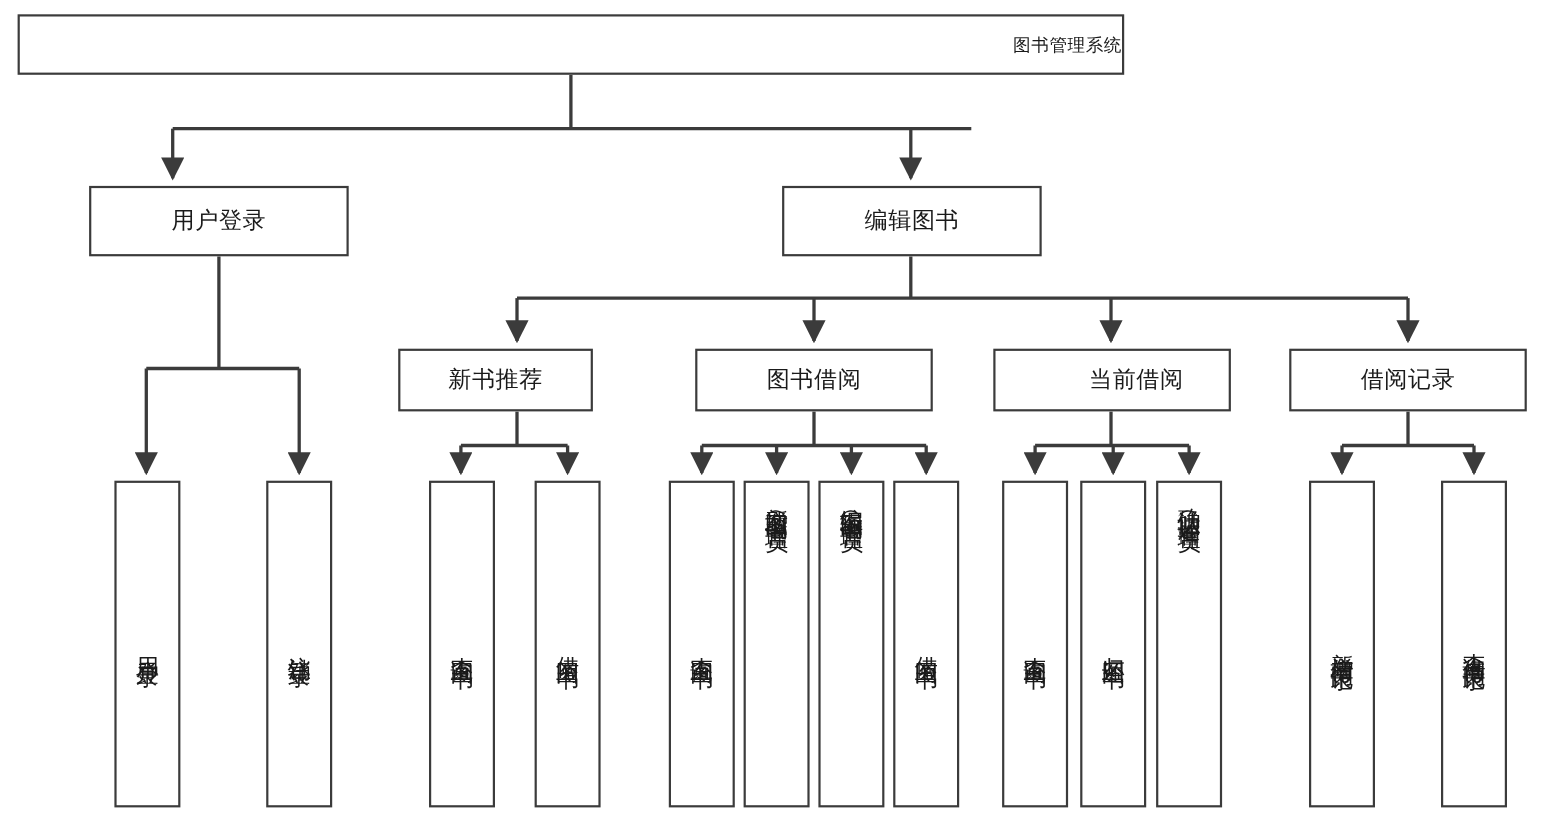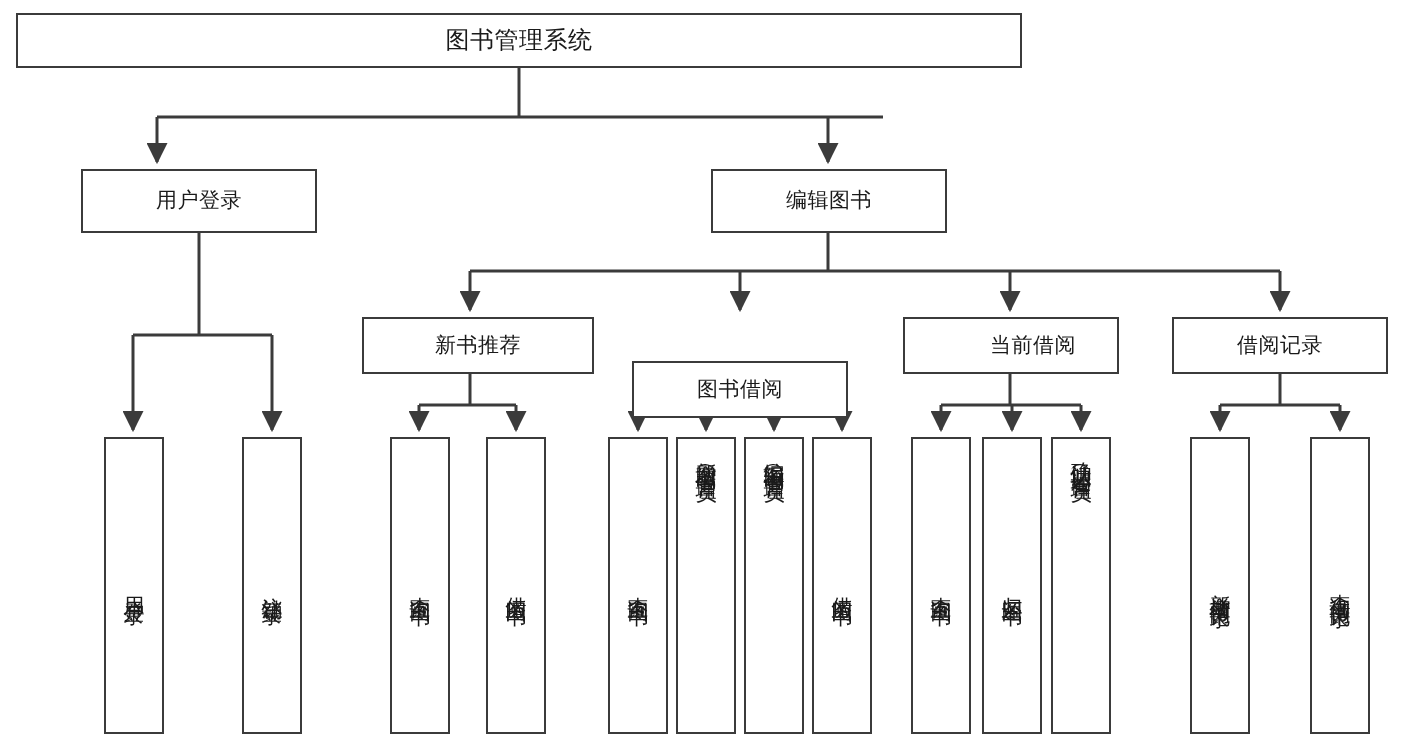--- a/index.html
+++ b/index.html
@@ -32,21 +32,22 @@
     align-items: center;
     justify-content: center;
     color: #1a1a1a;
   }
   .node.h {
     font-size: 21px;
     line-height: 1.2;
     letter-spacing: 0.5px;
   }
   .node.h.root {
-    font-size: 24px;
+    font-size: 16px;
+    justify-content: flex-end;
   }
   .node.leaf {
     align-items: flex-start;
     justify-content: center;
     padding-top: 6px;
   }
   .vtext {
     writing-mode: vertical-rl;
     text-orientation: upright;
     font-size: 21px;
@@ -128,24 +129,24 @@
     <span>图书管理系统</span>
   </div>
 
   <div class="node h" id="node-l2-0" style="left: 81px; top: 169px; width: 236px; height: 64px;">
     <span>用户登录</span>
   </div>
   <div class="node h" id="node-l2-1" style="left: 711px; top: 169px; width: 236px; height: 64px;">
     <span>编辑图书</span>
   </div>
 
-  <div class="node h" id="node-l3-0" style="left: 362px; top: 317px; width: 232px; height: 57px; font-family: Liberation Serif, serif;">
+  <div class="node h" id="node-l3-0" style="left: 362px; top: 317px; width: 177px; height: 57px; font-family: Liberation Serif, serif;">
     <span>新书推荐</span>
   </div>
-  <div class="node h" id="node-l3-1" style="left: 632px; top: 317px; width: 216px; height: 57px; margin-top: 44px;">
+  <div class="node h" id="node-l3-1" style="left: 632px; top: 317px; width: 216px; height: 57px;">
     <span>图书借阅</span>
   </div>
   <div class="node h" id="node-l3-2" style="left: 903px; top: 317px; width: 216px; height: 57px; padding-left: 44px;">
     <span>当前借阅</span>
   </div>
   <div class="node h" id="node-l3-3" style="left: 1172px; top: 317px; width: 216px; height: 57px;">
     <span>借阅记录</span>
   </div>
 
   <div class="node leaf center-text" id="node-leaf-0" style="left: 104px; top: 437px; width: 60px; height: 297px;">

